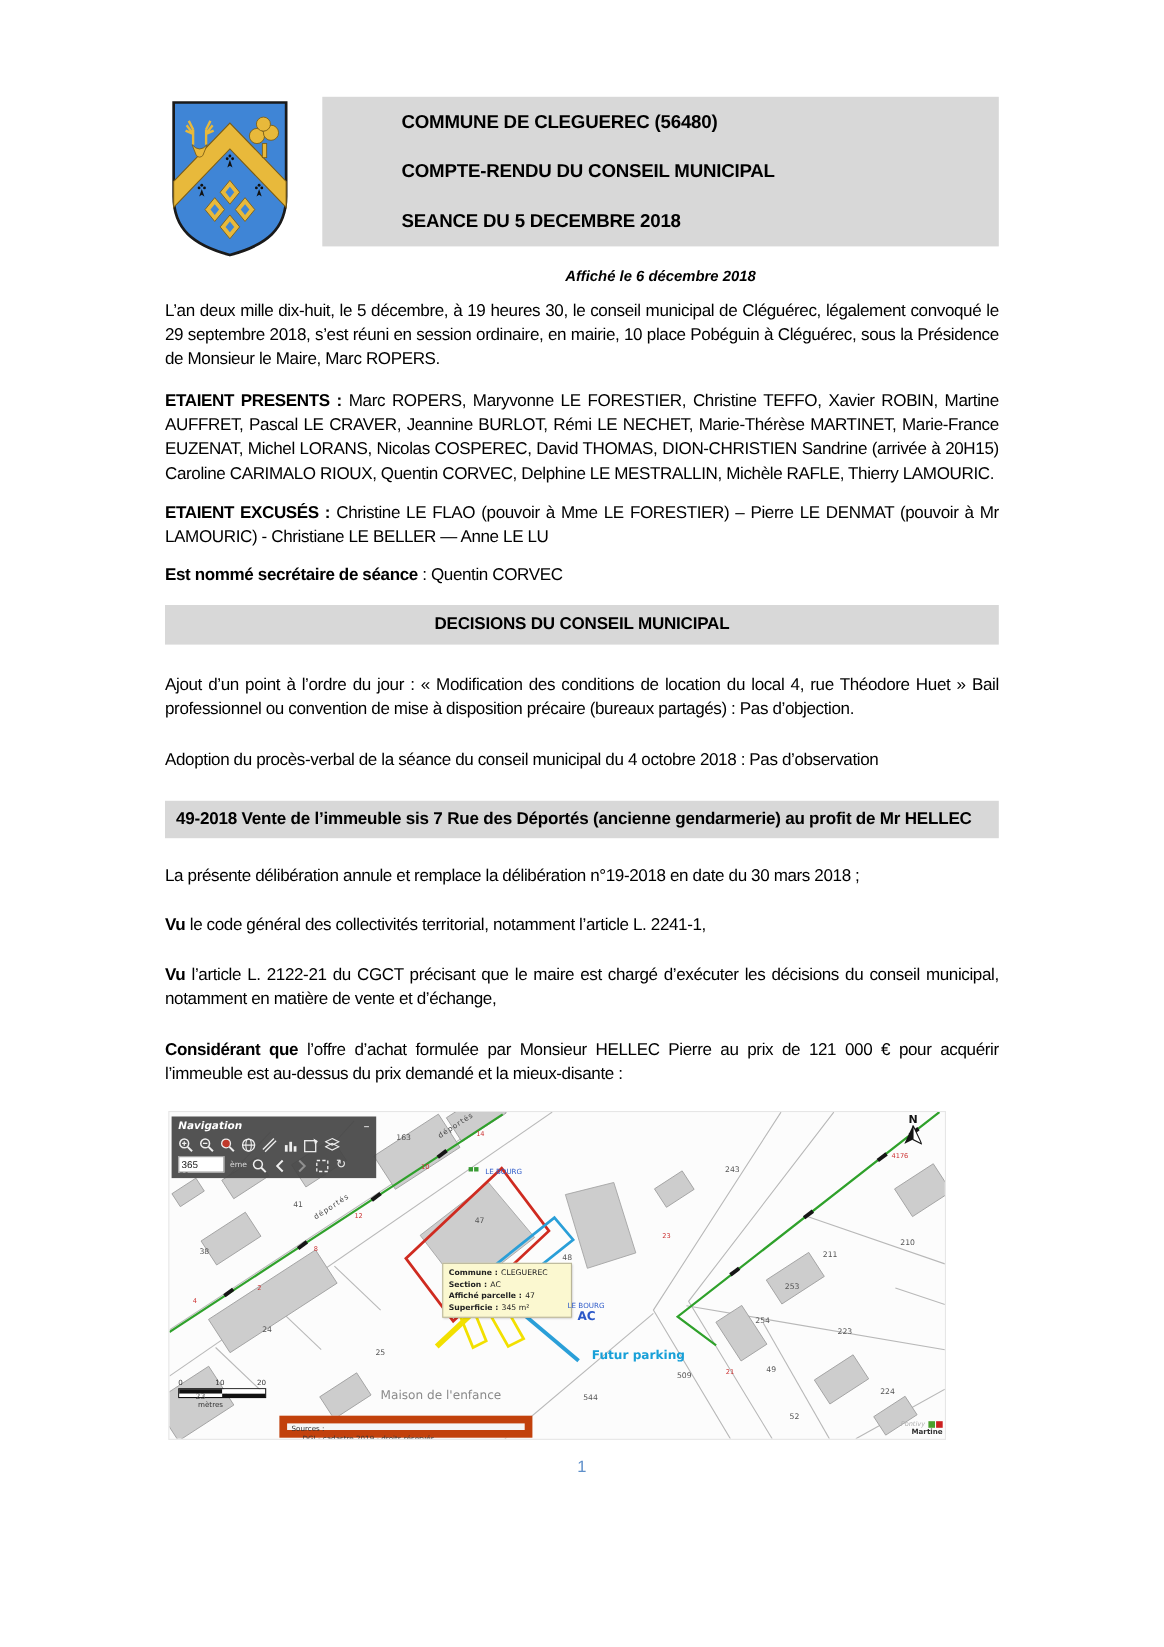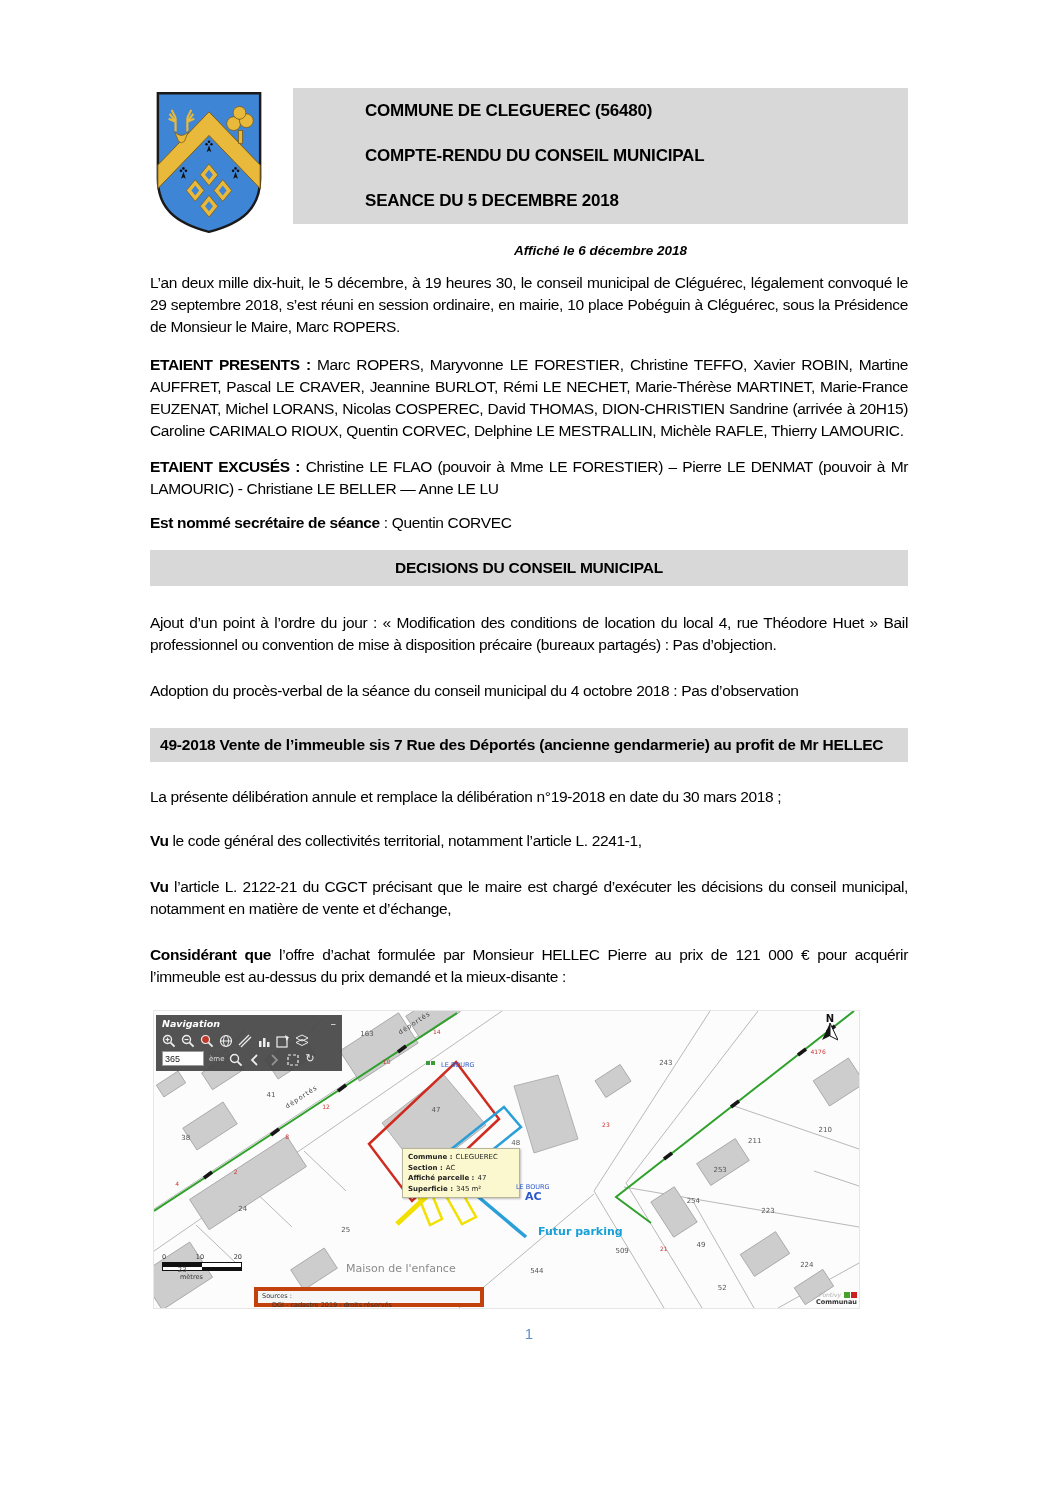--- a/index.html
+++ b/index.html
@@ -52,21 +52,21 @@
   .eme{font-size:7px;color:#ddd;}
   .refresh{font-size:11px;color:#eee;line-height:12px;}
   
   .scalebar{position:absolute;left:8px;top:242px;width:92px;}
   .ticks{display:flex;justify-content:space-between;font-size:6.5px;color:#333;width:80px;margin-bottom:1px;}
   .bar{width:78px;height:7px;border:1px solid #111;display:grid;grid-template-columns:1fr 1fr;grid-template-rows:1fr 1fr;}
   .bar i{display:block;}
   .bar .b{background:#111;} .bar .w{background:#fff;}
   .metres{font-size:6.5px;color:#333;margin-left:18px;margin-top:2px;}
   
-  .sources{position:absolute;left:100px;top:276px;width:230px;height:20px;background:#f6f6f6;border:4px solid #c2410c;
+  .sources{position:absolute;left:100px;top:276px;width:230px;height:20px;background:#f6f6f6;border:7px solid #c2410c;
            font-size:6.5px;color:#333;padding:1px 4px;box-sizing:border-box;line-height:8.5px;}
   .sources .l2{padding-left:10px;}
   
   .compass{position:absolute;left:668px;top:3px;text-align:center;}
   .compass .n{font-size:10px;font-weight:bold;color:#111;line-height:9px;}
   
   .map-logo{position:absolute;right:2px;bottom:2px;text-align:right;}
   .map-logo .logo-row{display:flex;align-items:center;justify-content:flex-end;gap:1px;}
   .logo-name-light{font-size:6px;font-style:italic;color:#b0b0b0;margin-right:2px;}
   .sq{display:inline-block;width:6px;height:6px;}
@@ -339,21 +339,21 @@
       <div>Sources :</div>
       <div class="l2">DGI - cadastre 2019 - droits réservés</div>
     </div>
 
     <div class="map-logo">
       <div class="logo-row">
         <span class="logo-name-light">Pontivy</span>
         <span class="sq g"></span>
         <span class="sq r"></span>
       </div>
-      <div class="logo-name-dark">Communau</div>
+      <div class="logo-name-dark">Martine</div>
     </div>
 
     <div style="position:absolute;left:0;top:0;width:100%;height:100%;pointer-events:none;">
           <span class="plabel" style="left: 1.6%; top: 19.5%;">159</span>
           <span class="plabel" style="left: 30.2%; top: 7.7%;">163</span>
           <span class="plabel" style="left: 16.6%; top: 28.3%;">41</span>
           <span class="plabel" style="left: 4.5%; top: 42.8%;">38</span>
           <span class="plabel" style="left: 12.6%; top: 66.7%;">24</span>
           <span class="plabel" style="left: 27.2%; top: 73.7%;">25</span>
           <span class="plabel" style="left: 4%; top: 87.2%;">23</span>

